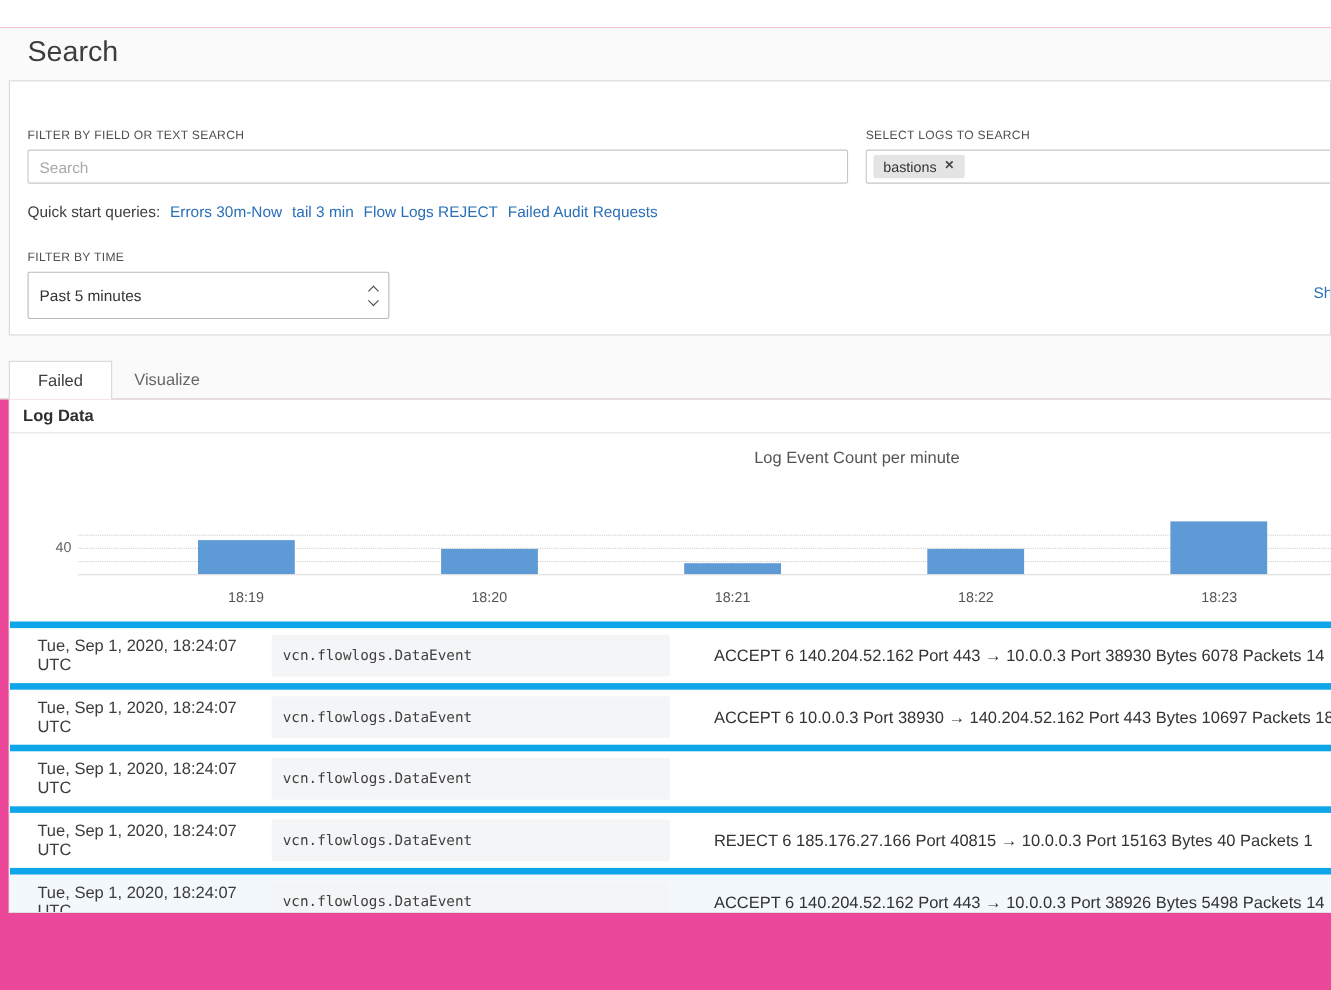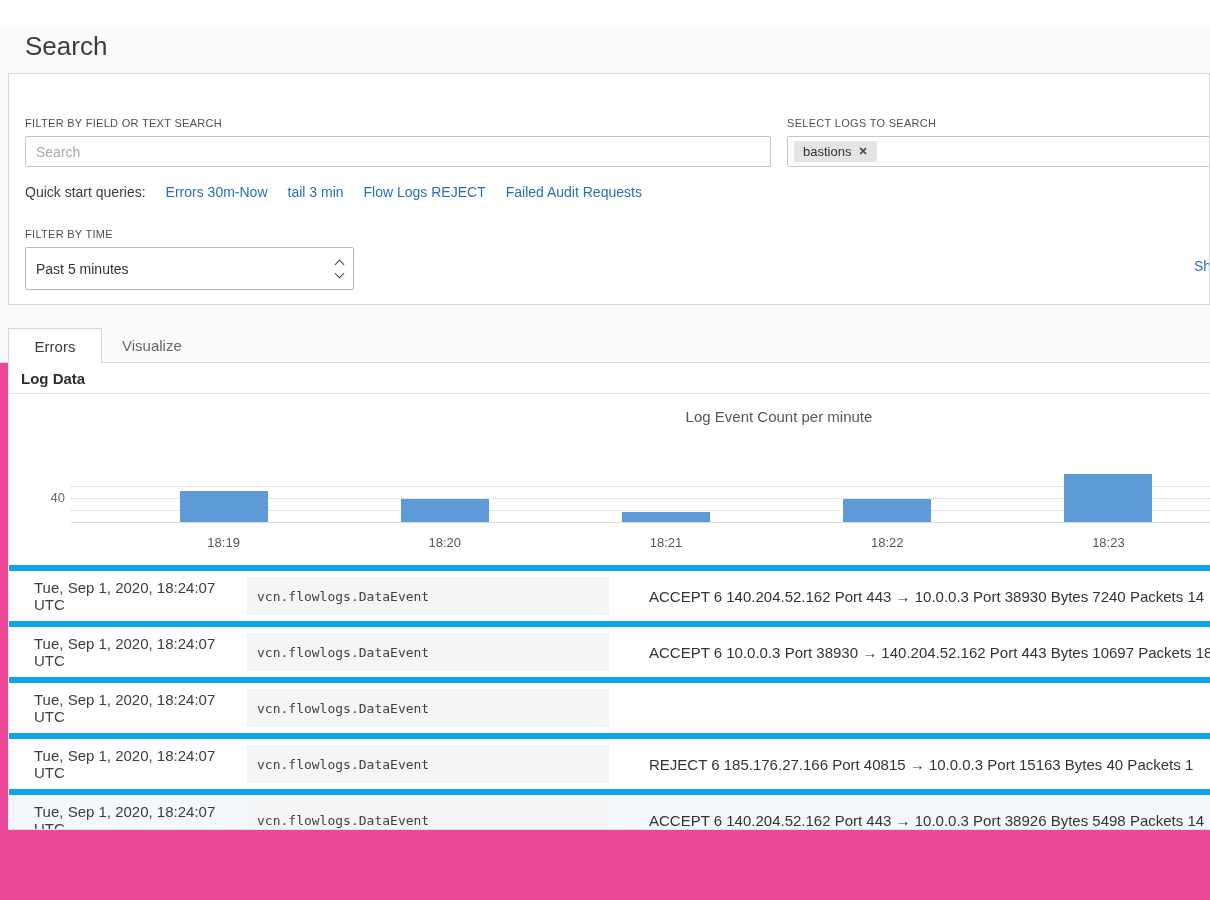--- a/index.html
+++ b/index.html
@@ -19,21 +19,21 @@
   .lbl-time{left:16px;top:154px;}
   .search-input{position:absolute;left:16px;top:62px;width:746px;height:31px;box-sizing:border-box;
     border:1px solid #c6c6c6;border-radius:2px;padding:0 10px;font-size:14px;color:#333;
     font-family:"Liberation Sans",sans-serif;outline:none;}
   .search-input::placeholder{color:#a9a9a9;}
   .chip-input{position:absolute;left:778px;top:62px;width:440px;height:31px;box-sizing:border-box;
     border:1px solid #c6c6c6;border-radius:2px;background:#fff;display:flex;align-items:center;padding-left:6px;}
   .chip{display:inline-flex;align-items:center;gap:7px;background:#e4e4e4;border-radius:2px;
     padding:3px 9px;font-size:13px;color:#333;}
   .chip-x{font-size:11px;font-weight:bold;color:#444;cursor:pointer;line-height:1;}
-  .quickstart{position:absolute;left:16px;top:110px;display:flex;align-items:baseline;gap:20px;white-space:nowrap;}
+  .quickstart{position:absolute;left:16px;top:110px;display:flex;align-items:baseline;gap:9px;white-space:nowrap;}
   .quickstart-label{font-size:14px;color:#3e3e3e;}
   .link{color:#2a6fb8;font-size:14px;text-decoration:none;cursor:pointer;}
   .time-select{position:absolute;left:16px;top:173px;width:329px;height:43px;box-sizing:border-box;
     border:1px solid #b9b9b9;border-radius:2px;background:#fff;display:flex;align-items:center;
     justify-content:space-between;padding:0 10px;font-size:14px;color:#333;cursor:pointer;}
   .chevrons{display:flex;flex-direction:column;align-items:center;}
   .chev-up{width:6px;height:6px;border-left:1.5px solid #4a4a4a;border-top:1.5px solid #4a4a4a;transform:rotate(45deg);}
   .chev-down{width:6px;height:6px;border-right:1.5px solid #4a4a4a;border-bottom:1.5px solid #4a4a4a;transform:rotate(45deg);margin-top:2px;}
   .clipped-link{position:absolute;left:1185px;top:184px;white-space:nowrap;}
 
@@ -105,21 +105,21 @@
         <span>Past 5 minutes</span>
         <span class="chevrons">
           <span class="chev-up"></span>
             <span class="chev-down"></span>
         </span>
       </div>
 
       <a class="link clipped-link">Sh</a>
     </div>
 
-    <div class="tab-active">Errors</div>
+    <div class="tab-active">Failed</div>
     <div class="tab-inactive">Visualize</div>
     <div class="tab-border"></div>
   </div>
 
   <div class="content">
     <div class="section-title">Log Data</div>
     <div class="section-divider"></div>
 
     <div class="chart">
       <div class="chart-title">Log Event Count per minute</div>
@@ -153,21 +153,21 @@
           <div class="tick">18:21</div>
           <div class="tick">18:22</div>
           <div class="tick">18:23</div>
         </div>
     </div>
 
     <div class="log-table">
         <div class="log-row">
           <div class="cell-time">Tue, Sep 1, 2020, 18:24:07 UTC</div>
           <div class="cell-type">vcn.flowlogs.DataEvent</div>
-          <div class="cell-msg">ACCEPT 6 140.204.52.162 Port 443 → 10.0.0.3 Port 38930 Bytes 7240 Packets 14</div>
+          <div class="cell-msg">ACCEPT 6 140.204.52.162 Port 443 → 10.0.0.3 Port 38930 Bytes 6078 Packets 14</div>
         </div>
         <div class="log-row">
           <div class="cell-time">Tue, Sep 1, 2020, 18:24:07 UTC</div>
           <div class="cell-type">vcn.flowlogs.DataEvent</div>
           <div class="cell-msg">ACCEPT 6 10.0.0.3 Port 38930 → 140.204.52.162 Port 443 Bytes 10697 Packets 18</div>
         </div>
         <div class="log-row">
           <div class="cell-time">Tue, Sep 1, 2020, 18:24:07 UTC</div>
           <div class="cell-type">vcn.flowlogs.DataEvent</div>
         </div>

